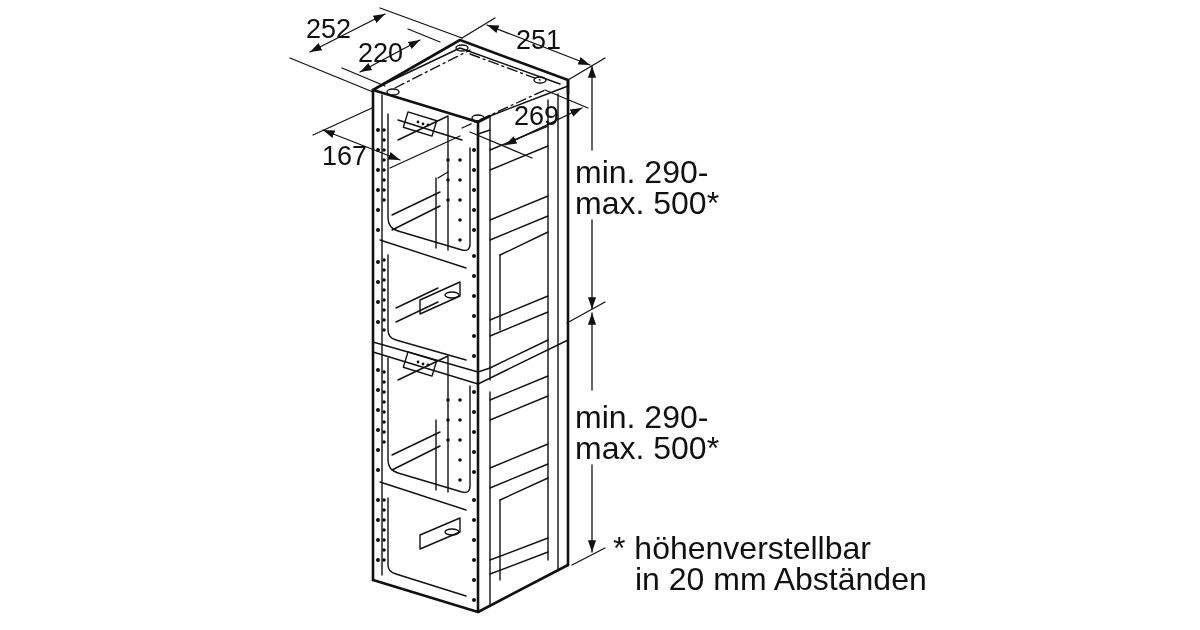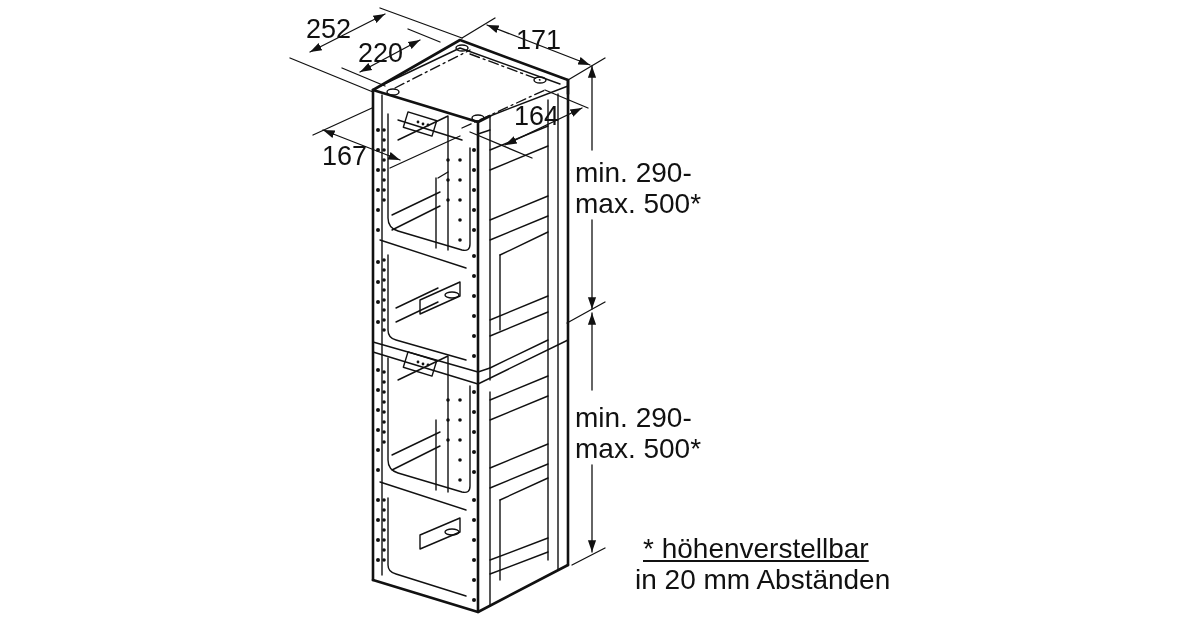--- a/index.html
+++ b/index.html
@@ -7,21 +7,21 @@
   #stage { position: absolute; left: 0; top: 0; width: 1028px; height: 630px; }
   svg { position: absolute; left: 0; top: 0; }
   .lbl {
     position: absolute;
     font-family: "Liberation Sans", "DejaVu Sans", sans-serif;
     color: #111111;
     white-space: nowrap;
     line-height: 1;
   }
   .dim { font-size: 27px; }
-  .big { font-size: 28px; line-height: 31px; }
+  .big { font-size: 32px; line-height: 31px; }
 </style>
 </head>
 <body>
 
 <div id="stage">
 
   <svg width="1200" height="630" viewBox="0 0 1200 630">
     <defs>
       <marker id="arr" viewBox="0 0 10 10" refX="10" refY="5" markerWidth="9" markerHeight="9" orient="auto-start-reverse">
         <path d="M0,1.5 L10,5 L0,8.5 z" fill="#111"></path>
@@ -254,28 +254,28 @@
           <circle cx="428" cy="125" r="1.4"></circle>
         <circle cx="418" cy="362" r="1.4"></circle>
           <circle cx="423" cy="364" r="1.4"></circle>
           <circle cx="428" cy="365" r="1.4"></circle>
       </g>
     </g>
   </svg>
 
   <div class="lbl dim" style="left:306px; top:16px;">252</div>
   <div class="lbl dim" style="left:358px; top:40px;">220</div>
-  <div class="lbl dim" style="left:516px; top:27px;">171</div>
-  <div class="lbl dim" style="left:514px; top:103px;">164</div>
+  <div class="lbl dim" style="left:516px; top:27px;">251</div>
+  <div class="lbl dim" style="left:514px; top:103px;">269</div>
   <div class="lbl dim" style="left:322px; top:143px;">167</div>
 
   <div class="lbl big" style="left:575px; top:157px;">
     <div>min. 290-</div>
     <div>max. 500*</div>
   </div>
   <div class="lbl big" style="left:575px; top:402px;">
     <div>min. 290-</div>
     <div>max. 500*</div>
   </div>
 
-  <div class="lbl big" style="left:643px; top:533px;text-decoration:underline;">* höhenverstellbar</div>
+  <div class="lbl big" style="left:613px; top:533px;">* höhenverstellbar</div>
   <div class="lbl big" style="left:635px; top:564px;text-align:center;">in 20 mm Abständen</div>
 </div>
 
 </body></html>

